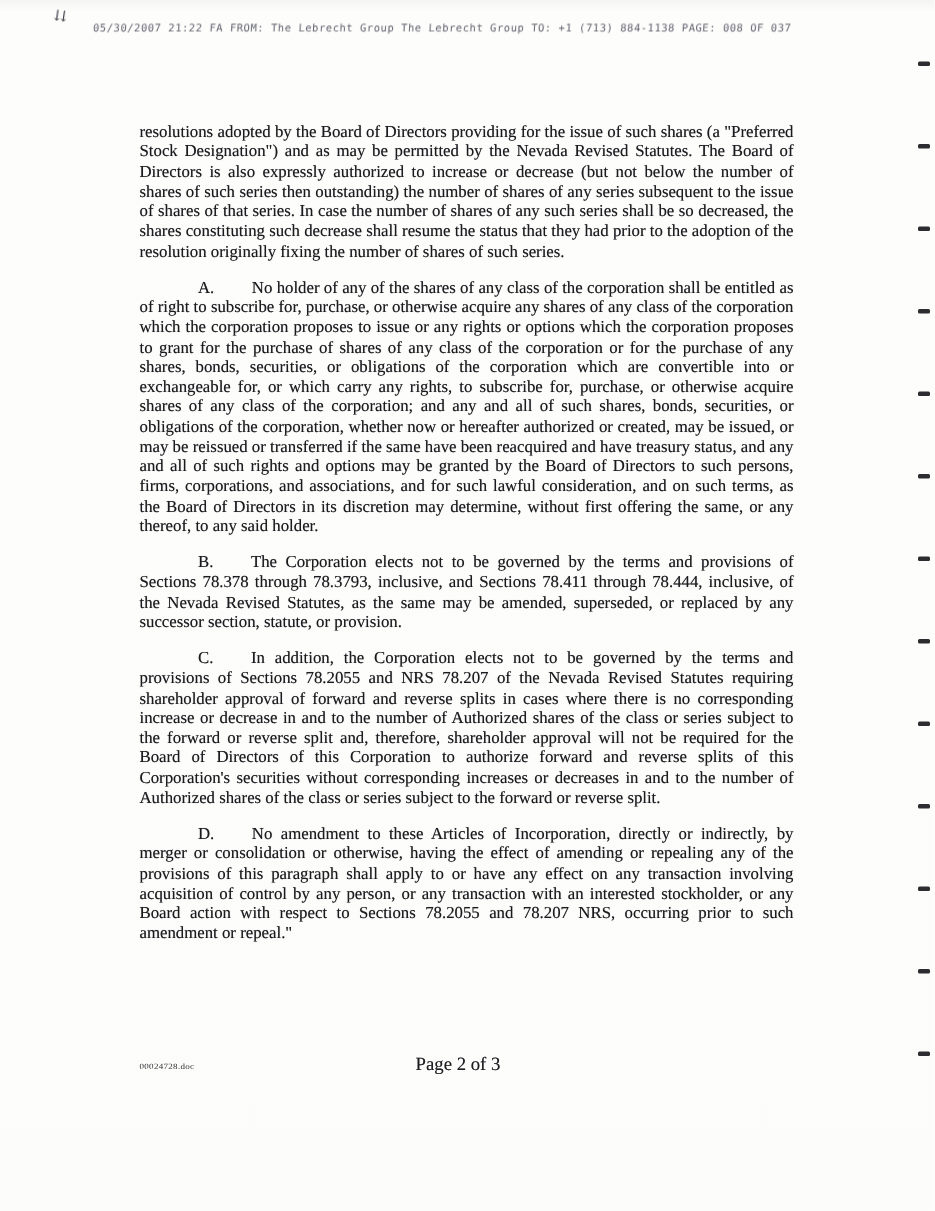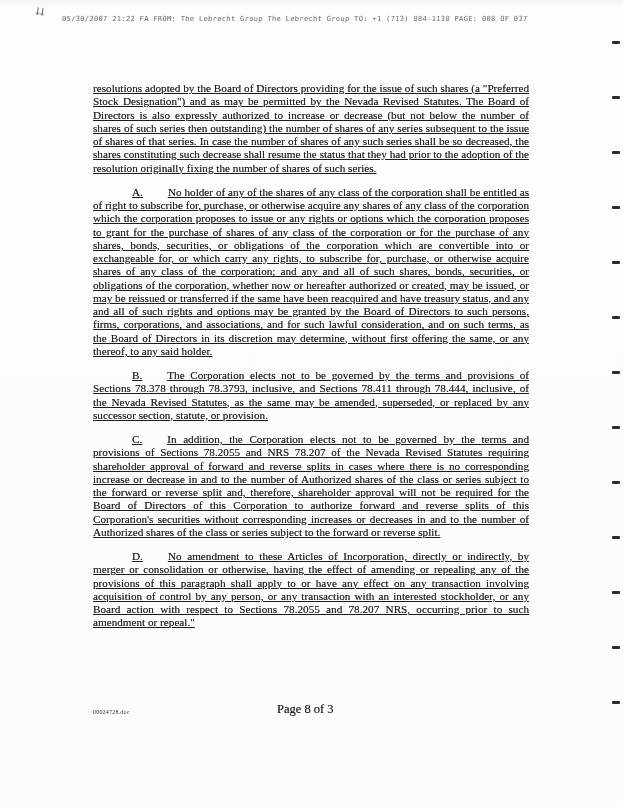--- a/index.html
+++ b/index.html
@@ -32,21 +32,21 @@
   }
   
   .doc-body {
     position: absolute; left: 93px; top: 82px; width: 438px;
     color: #1b1b1f;
     font-size: 11.2px; line-height: 13.25px;
     text-align: justify;
     text-shadow: 0 0 0.45px rgba(20,20,26,0.55);
     filter: blur(0.12px);
   }
-  .para { margin: 0 2px 11px 0; text-decoration: underline; }
+  .para { margin: 0 2px 11px 0; }
   .section-para { text-indent: 39px; }
   .sec-label { margin-right: 25px; }
   
   .footer-doc-num {
     position: absolute; left: 93px; top: 709px;
     font-size: 6px; letter-spacing: 0.2px;
     color: #2e2e34;
     filter: blur(0.3px);
     transform: scaleY(0.9);
   }
@@ -89,21 +89,21 @@
     </p>
 
     <p class="para section-para">
       <span class="sec-label">D.</span><span>No amendment to these Articles of Incorporation, directly or indirectly, by merger or consolidation or otherwise, having the effect of amending or repealing any of the provisions of this paragraph shall apply to or have any effect on any transaction involving acquisition of control by any person, or any transaction with an interested stockholder, or any Board action with respect to Sections 78.2055 and 78.207 NRS, occurring prior to such amendment or repeal."</span>
     </p>
 
   </div>
 
   <span class="footer-doc-num">00024728.doc</span>
 
-  <span class="footer-page-num">Page 8 of 3</span>
+  <span class="footer-page-num">Page 2 of 3</span>
 
   <div class="edge-marks">
     <i style="top:41px"></i>
     <i style="top:96px"></i>
     <i style="top:151px"></i>
     <i style="top:206px"></i>
     <i style="top:261px"></i>
     <i style="top:316px"></i>
     <i style="top:371px"></i>
     <i style="top:426px"></i>

